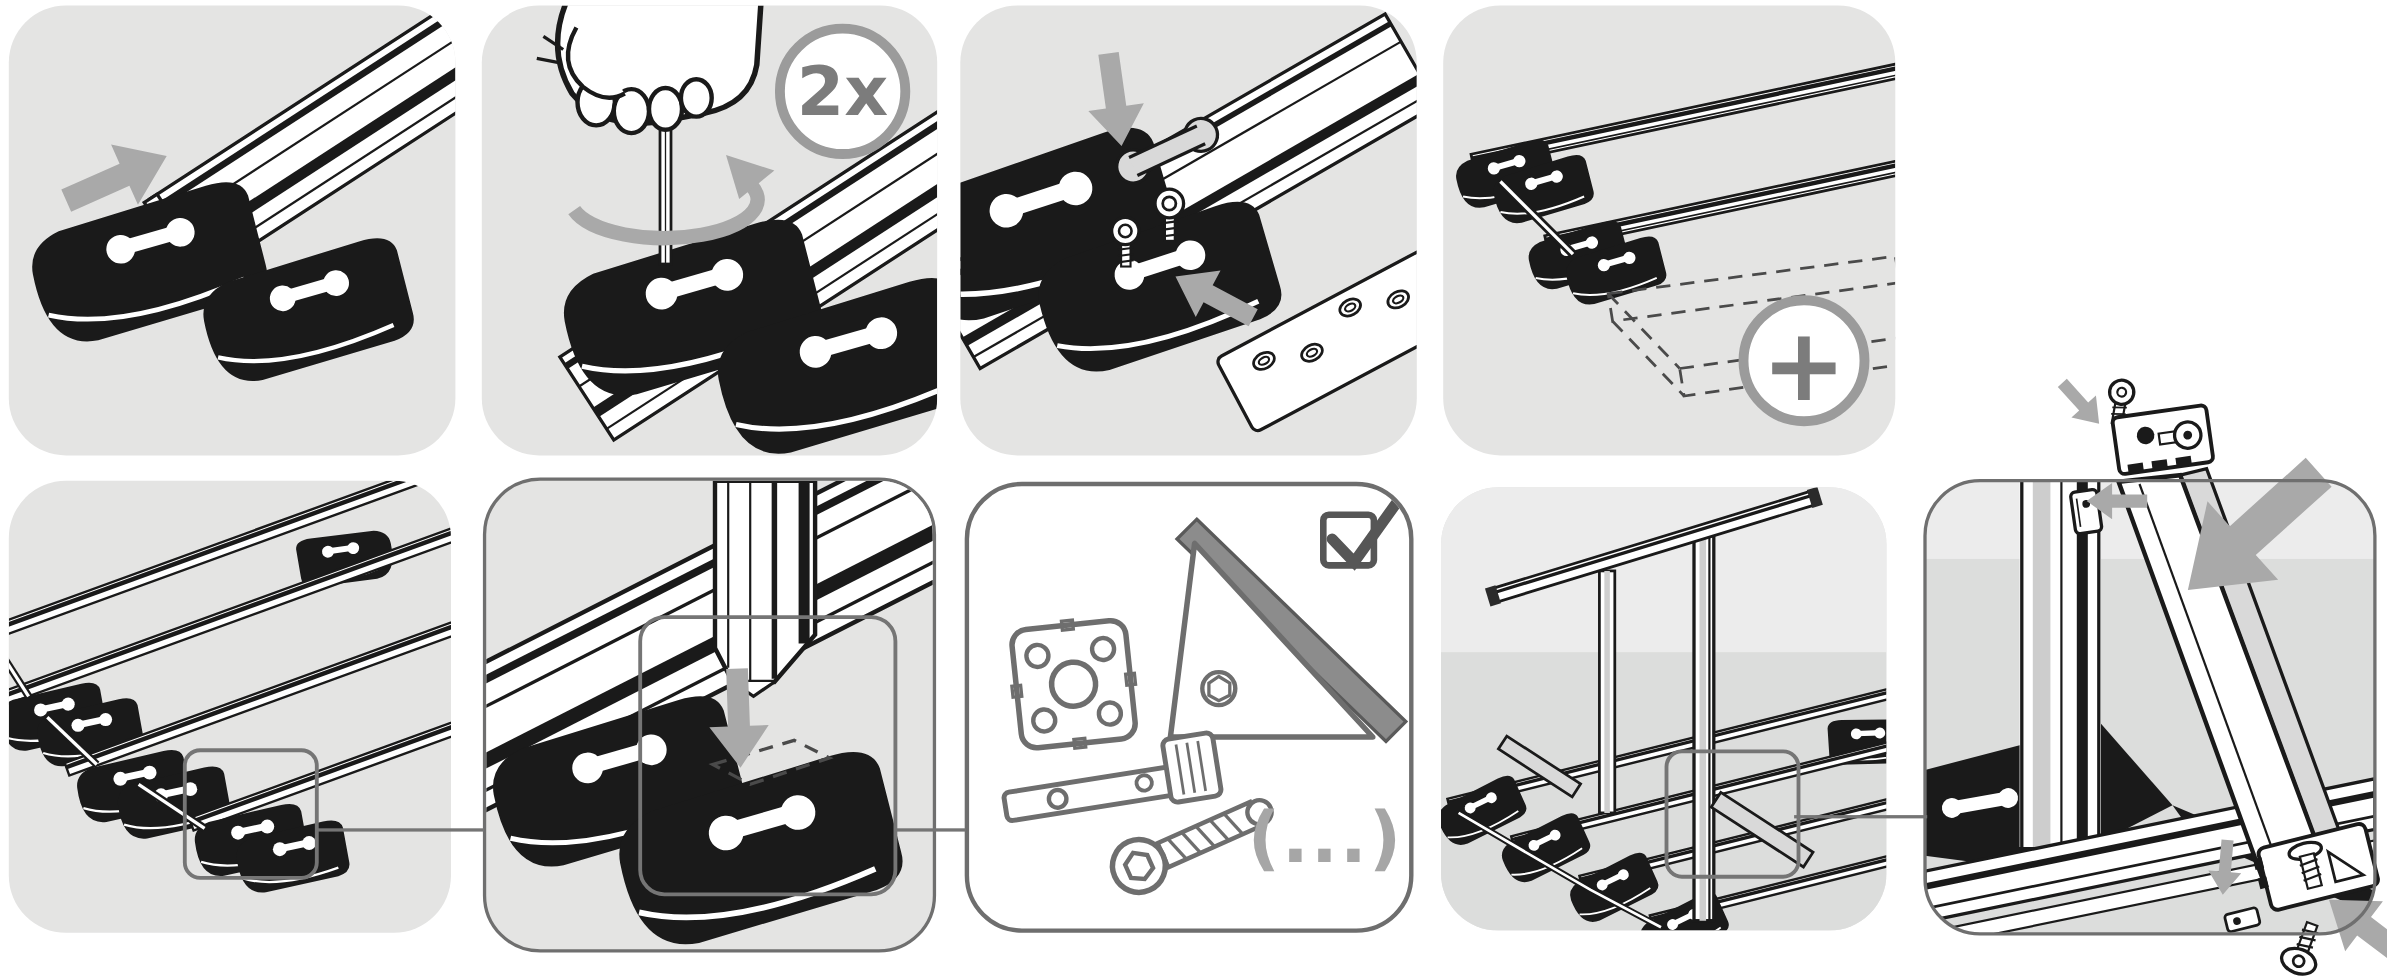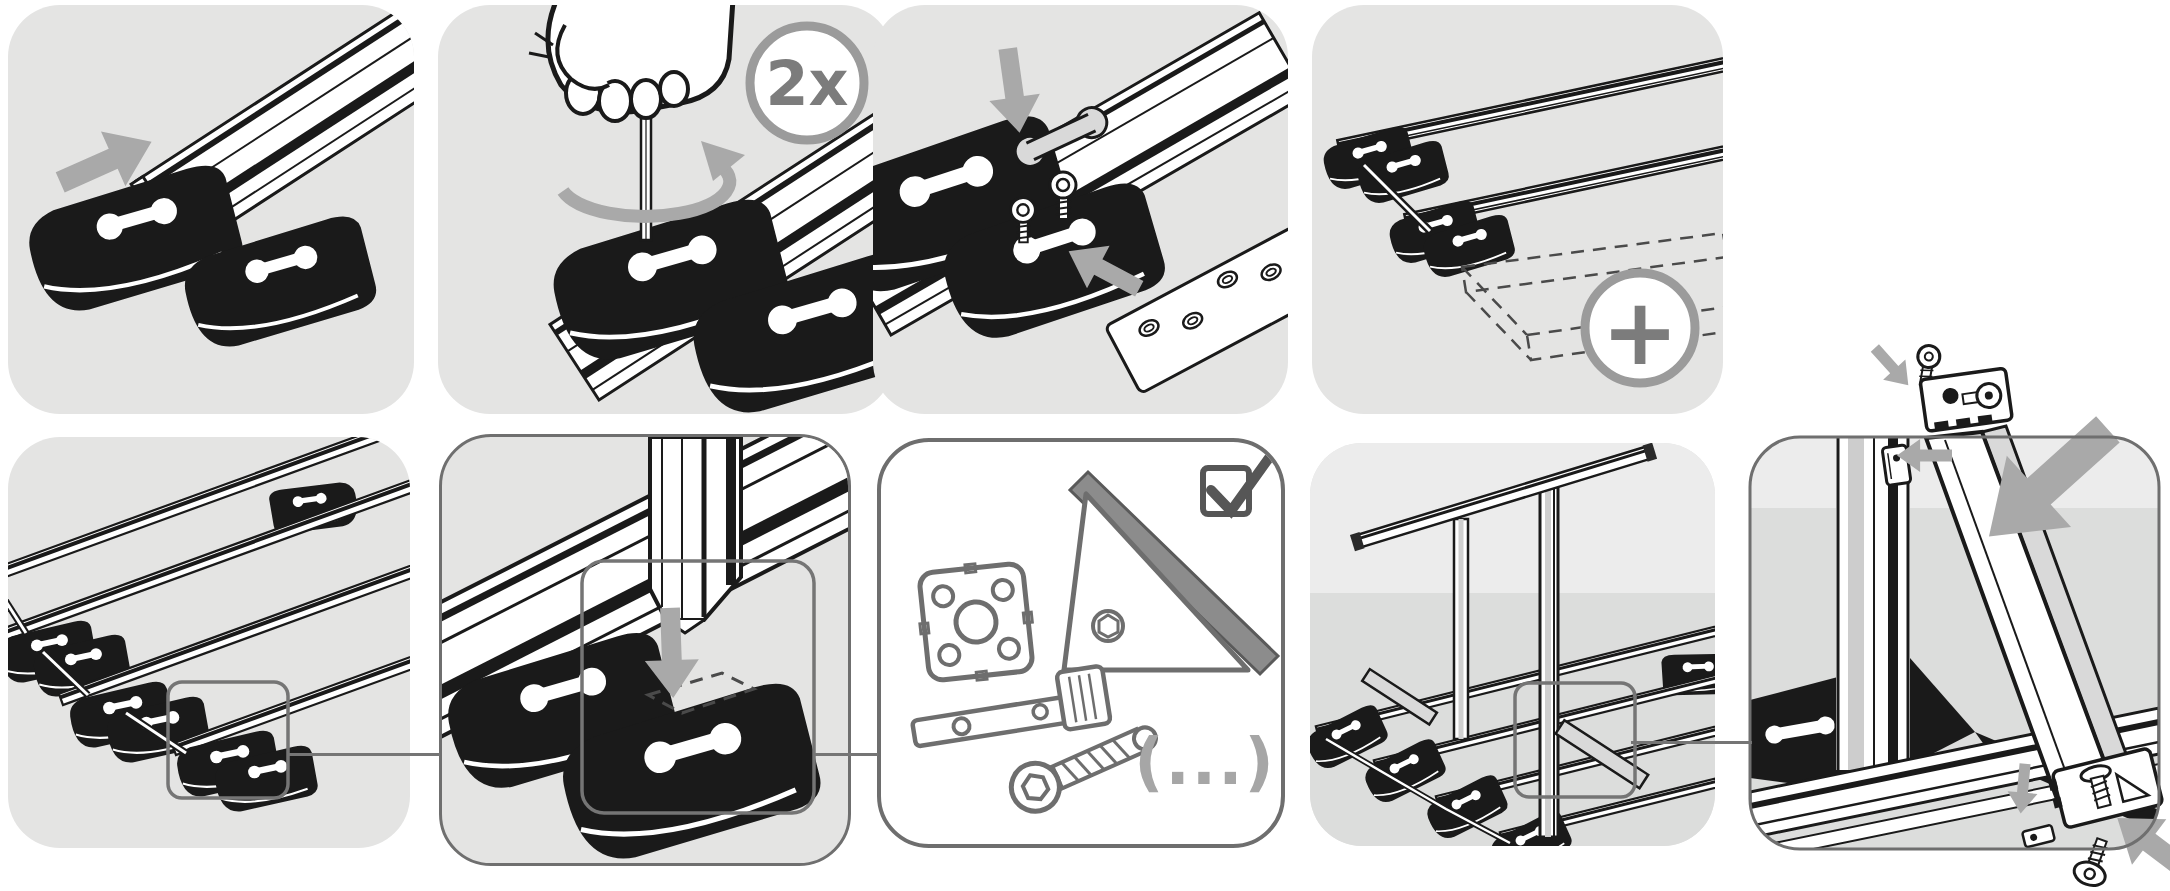--- a/index.html
+++ b/index.html
@@ -65,21 +65,21 @@
           <circle class="ink" cx="1" cy="-43" r="7" stroke-width="3"></circle>
           <circle class="ink" cx="1" cy="-18" r="7" stroke-width="3"></circle>
         </g>
       </g>
       <use href="#foot" transform="translate(8,170) scale(1.45) rotate(-4)"></use>
       <use href="#foot" transform="translate(165,220) scale(1.3) rotate(-4)"></use>
       <use href="#arrowR" class="arrow" transform="translate(40,150) rotate(-24)"></use>
     </svg>
   </div>
 
-  <div class="panel" style="left:438px;top:5px;width:414px;height:409px;padding-left:41px;">
+  <div class="panel" style="left:438px;top:5px;width:414px;height:409px;">
     <svg viewBox="0 0 414 409">
       <g>
         <g transform="translate(120,395) rotate(-33)">
           <rect class="wh" x="0" y="-90" width="460" height="90" stroke-width="3"></rect>
           <line class="ink" x1="0" y1="-80" x2="460" y2="-80" stroke-width="6"></line>
           <line class="ink" x1="0" y1="-58" x2="460" y2="-58" stroke-width="2"></line>
           <line class="ink" x1="0" y1="-30" x2="460" y2="-30" stroke-width="10"></line>
           <line class="ink" x1="0" y1="-12" x2="460" y2="-12" stroke-width="2"></line>
         </g>
       </g>

